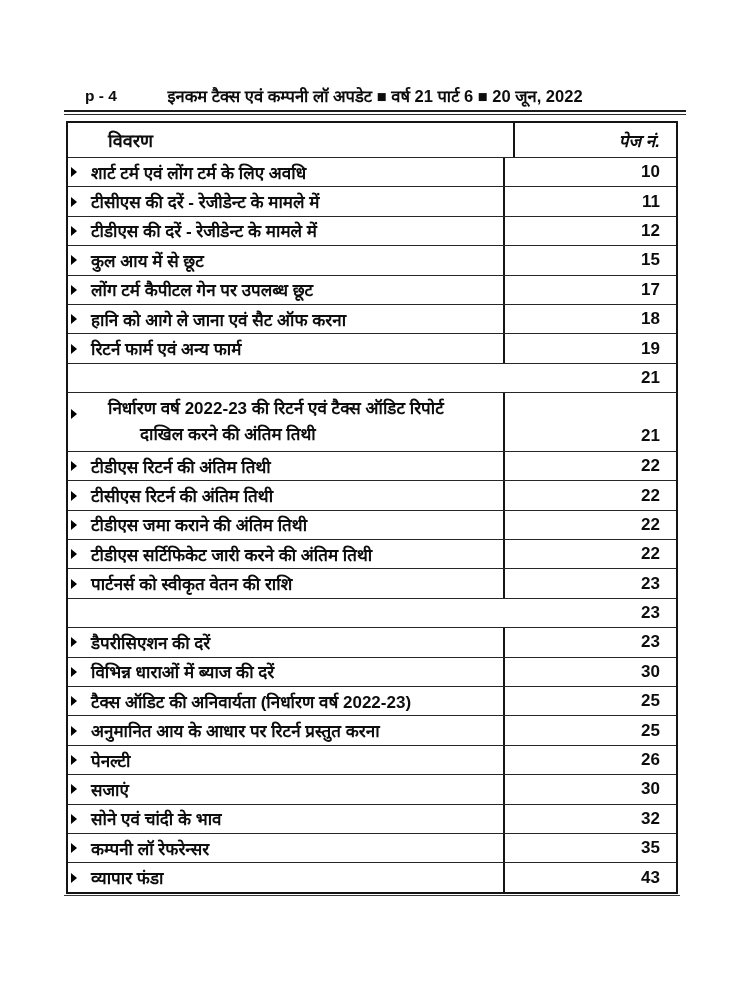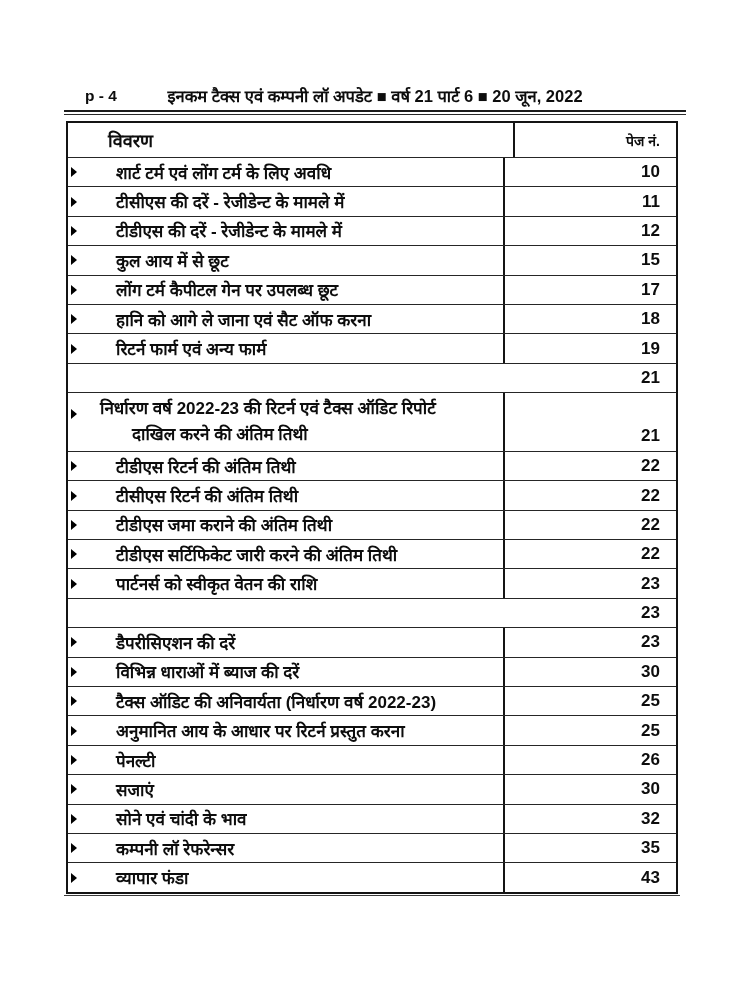--- a/index.html
+++ b/index.html
@@ -68,60 +68,61 @@
 
   .cell-desc {
     position: relative;
     width: 437px;
     flex: 0 0 437px;
     border-right: 2px solid #141414;
     display: flex;
     align-items: center;
     font-weight: bold;
     font-size: 17px;
-    padding-left: 48px;
+    padding-left: 23px;
     white-space: nowrap;
     overflow: hidden;
   }
   .cell-page {
     flex: 1;
     display: flex;
     align-items: center;
     justify-content: flex-end;
     padding-right: 16px;
     font-weight: bold;
     font-size: 17px;
   }
   .header-row .cell-desc {
     font-size: 18px;
     padding-left: 30px;
     margin-left: 10px;
   }
   .header-row .cell-page {
-    font-size: 14px;
+    font-size: 17px;
+    font-style: italic;
   }
 
   .bullet {
     position: absolute;
     left: 3px;
     top: 50%;
     transform: translateY(-50%);
     width: 0;
     height: 0;
     border-left: 6.5px solid #000000;
     border-top: 5px solid transparent;
     border-bottom: 5px solid transparent;
   }
 
   
   .cell-desc-multi {
     flex-direction: column;
     align-items: stretch;
     justify-content: center;
-    padding-left: 0;
+    padding-left: 8px;
     line-height: 26px;
   }
   .cell-desc-multi .line1 { padding-left: 32px; }
   .cell-desc-multi .line2 { padding-left: 52px; margin-left: 12px; }
   .row-double .bullet { top: 16px; transform: none; }
   .cell-page-bottom {
     align-items: flex-end;
     padding-bottom: 5px;
   }
 

